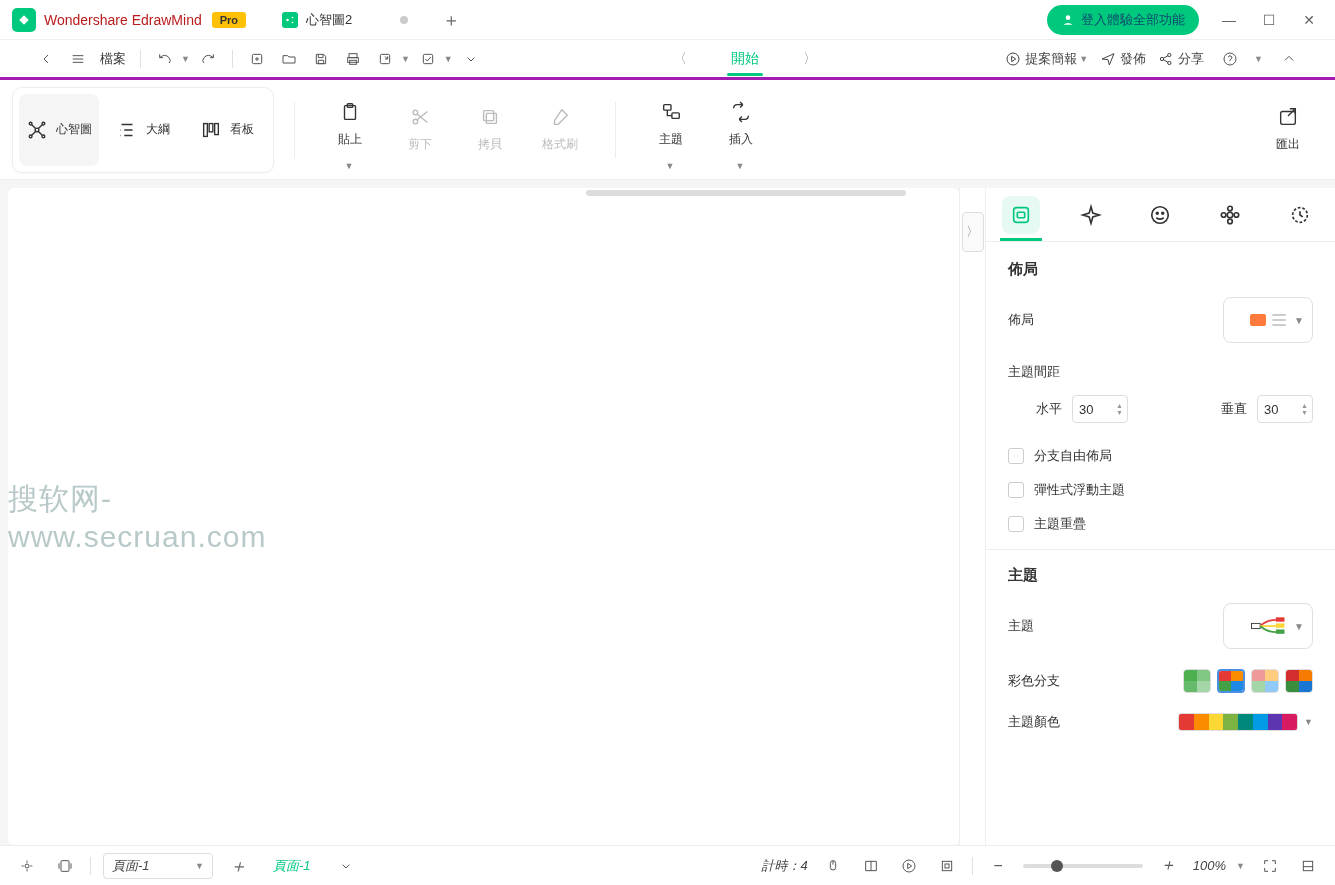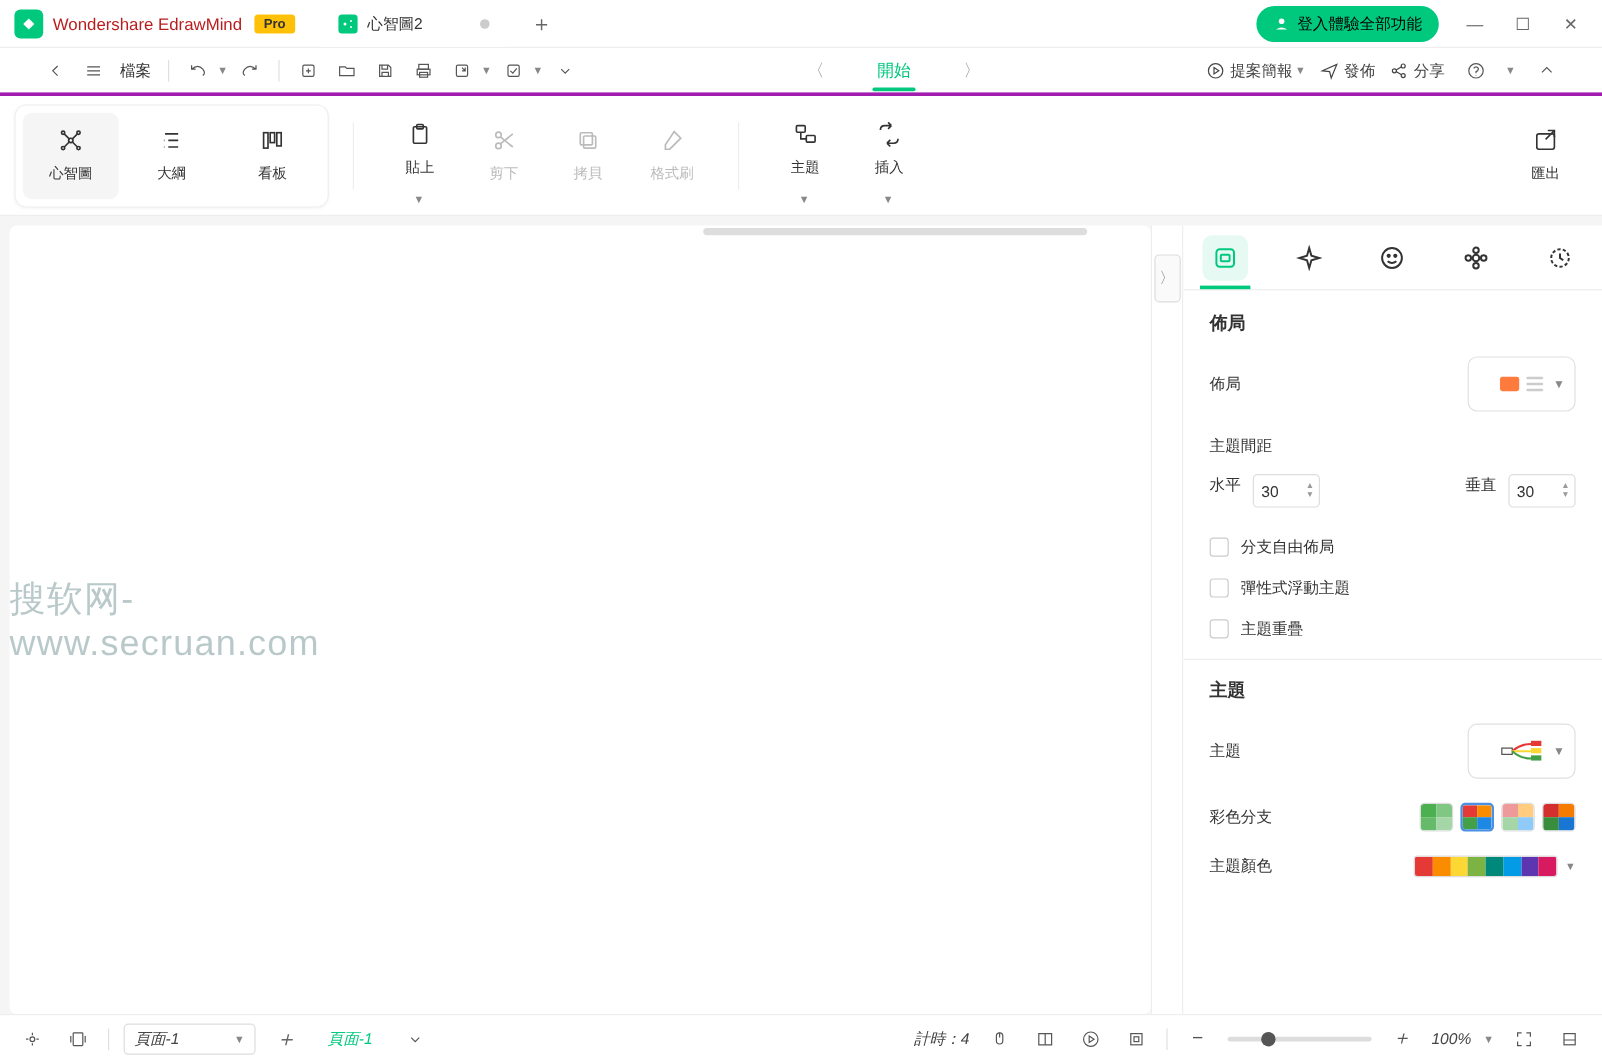--- a/index.html
+++ b/index.html
@@ -8,42 +8,42 @@
 
 .titlebar { height: 40px; background: #fff; display: flex; align-items: center; border-bottom: 1px solid #eee; }
 .app-logo { width: 24px; height: 24px; background: #00c97e; border-radius: 5px; margin: 0 8px 0 12px; display: flex; align-items: center; justify-content: center; color: #fff; font-weight: bold; }
 .app-title { font-size: 14px; font-weight: 500; color: #b91c1c; }
 .pro-badge { background: #ffc107; color: #333; font-size: 11px; font-weight: bold; padding: 2px 8px; border-radius: 3px; margin-left: 10px; }
 .tab { height: 100%; display: flex; align-items: center; padding: 0 16px; margin-left: 20px; background: #fff; border-radius: 8px 8px 0 0; gap: 8px; }
 .tab-icon { width: 16px; height: 16px; background: #00c97e; border-radius: 3px; display: flex; align-items: center; justify-content: center; color: #fff; font-size: 10px; }
 .tab-dirty { width: 8px; height: 8px; background: #ccc; border-radius: 50%; margin-left: 40px; }
 .add-tab { width: 30px; height: 30px; display: flex; align-items: center; justify-content: center; color: #666; margin-left: 12px; font-size: 18px; cursor: pointer; }
 .titlebar-spacer { flex: 1; }
-.login-btn { background: #00c97e; color: #000000; padding: 6px 14px; border-radius: 16px; font-size: 13px; display: flex; align-items: center; gap: 6px; margin-right: 12px; }
+.login-btn { background: #00c97e; color: #0c4a6e; padding: 6px 14px; border-radius: 16px; font-size: 13px; display: flex; align-items: center; gap: 6px; margin-right: 12px; }
 .win-btns { display: flex; gap: 4px; margin-right: 8px; }
 .win-btn { width: 36px; height: 30px; display: flex; align-items: center; justify-content: center; color: #666; font-size: 14px; }
 
 
 .quickbar { height: 40px; background: #fff; display: flex; align-items: center; padding: 0 32px; gap: 4px; border-bottom: 3px solid #a21caf; }
 .qbtn { width: 28px; height: 28px; display: flex; align-items: center; justify-content: center; color: #555; cursor: pointer; border-radius: 4px; }
 .qbtn svg { width: 16px; height: 16px; stroke: #555; fill: none; stroke-width: 1.5; }
 .qsep { width: 1px; height: 18px; background: #e0e0e0; margin: 0 6px; }
 .qtext { font-size: 13px; color: #333; padding: 0 4px; }
 .qdrop { font-size: 9px; color: #888; margin-left: -2px; }
 .tab-nav { flex: 1; display: flex; align-items: center; justify-content: center; gap: 40px; }
 .tab-nav-item { color: #00c97e; font-weight: 500; font-size: 14px; position: relative; padding: 8px 4px; }
 .tab-nav-item::after { content: ''; position: absolute; bottom: 0; left: 0; right: 0; height: 3px; background: #00c97e; border-radius: 2px; }
 .nav-arrow { color: #999; font-size: 14px; }
 .right-actions { display: flex; align-items: center; gap: 12px; }
 .ra-item { display: flex; align-items: center; gap: 4px; color: #444; font-size: 13px; }
 
 
 .ribbon { height: 100px; background: #fff; display: flex; align-items: center; padding: 0 12px; border-bottom: 1px solid #eee; }
 .view-group { background: #fff; border: 1px solid #eee; border-radius: 10px; padding: 6px; display: flex; gap: 4px; box-shadow: 0 1px 3px rgba(0,0,0,0.04); }
-.view-btn { width: 80px; height: 72px; display: flex; flex-direction: column; align-items: center; justify-content: center; gap: 8px; border-radius: 8px; cursor: pointer; }
+.view-btn { width: 80px; height: 72px; display: flex; align-items: center; justify-content: center; gap: 8px; border-radius: 8px; cursor: pointer; }
 .view-btn.active { background: #f5f5f5; }
 .view-btn svg { width: 22px; height: 22px; stroke: #333; fill: none; stroke-width: 1.5; }
 .view-label { font-size: 12px; color: #333; }
 .ribbon-sep { width: 1px; height: 56px; background: #eee; margin: 0 20px; }
 .ribbon-btn { width: 70px; height: 72px; display: flex; flex-direction: column; align-items: center; justify-content: center; gap: 8px; cursor: pointer; color: #333; }
 .ribbon-btn.disabled { color: #bbb; }
 .ribbon-btn svg { width: 22px; height: 22px; stroke: currentColor; fill: none; stroke-width: 1.5; }
 .ribbon-label { font-size: 12px; }
 .ribbon-drop { display: flex; flex-direction: column; align-items: center; }
 .ribbon-spacer { flex: 1; }
@@ -74,21 +74,21 @@
 .rpanel-body { padding: 18px 22px; flex: 1; overflow-y: auto; }
 .section-title { font-size: 15px; font-weight: 600; margin-bottom: 18px; }
 .prop-row { display: flex; align-items: center; justify-content: space-between; margin-bottom: 20px; font-size: 13px; color: #333; }
 .layout-preview { width: 90px; height: 46px; border: 1px solid #e0e0e0; border-radius: 8px; display: flex; align-items: center; justify-content: center; gap: 6px; position: relative; }
 .lp-main { width: 16px; height: 12px; background: #ff7a3d; border-radius: 2px; }
 .lp-lines { display: flex; flex-direction: column; gap: 3px; }
 .lp-line { width: 14px; height: 2px; background: #ccc; border-radius: 1px; }
 .lp-drop { position: absolute; right: 8px; color: #888; font-size: 10px; }
 
 .sub-title { font-size: 13px; color: #333; margin: 14px 0 14px; font-weight: 500; }
-.spacing-row { display: flex; align-items: flex-start; gap: 10px; margin-bottom: 24px; }
+.spacing-row { display: flex; align-items: center; gap: 10px; margin-bottom: 24px; margin-left: 28px; }
 .spacing-label { font-size: 13px; color: #333; }
 .num-input { width: 56px; height: 28px; border: 1px solid #ddd; border-radius: 4px; display: flex; align-items: center; padding: 0 6px; font-size: 13px; background: #fff; position: relative; }
 .num-spinners { position: absolute; right: 4px; display: flex; flex-direction: column; font-size: 7px; color: #999; line-height: 7px; }
 .spacing-spacer { flex: 1; }
 
 .check-row { display: flex; align-items: center; gap: 10px; margin-bottom: 16px; font-size: 13px; color: #333; }
 .checkbox { width: 16px; height: 16px; border: 1.5px solid #ccc; border-radius: 3px; }
 
 .divider { height: 1px; background: #eee; margin: 16px -22px; }
 

